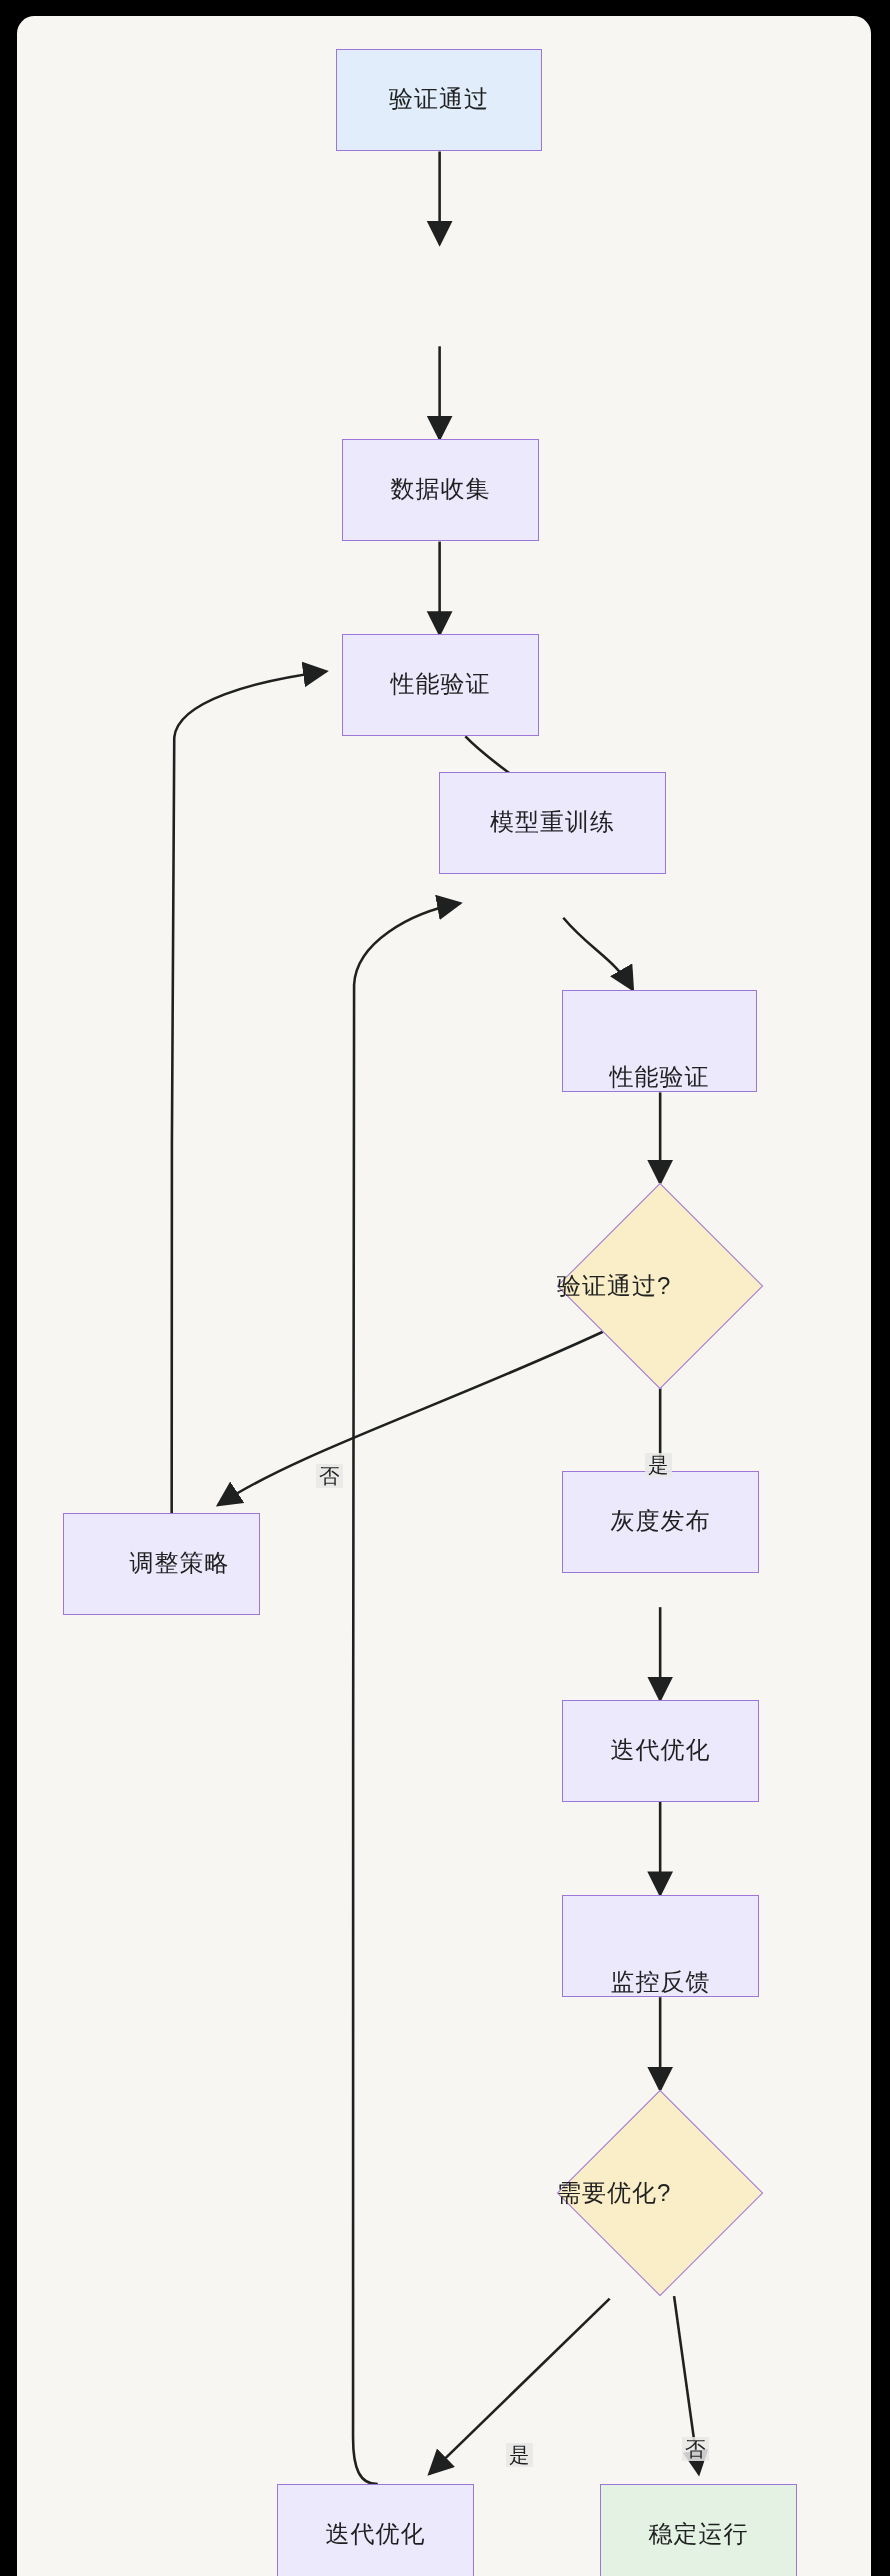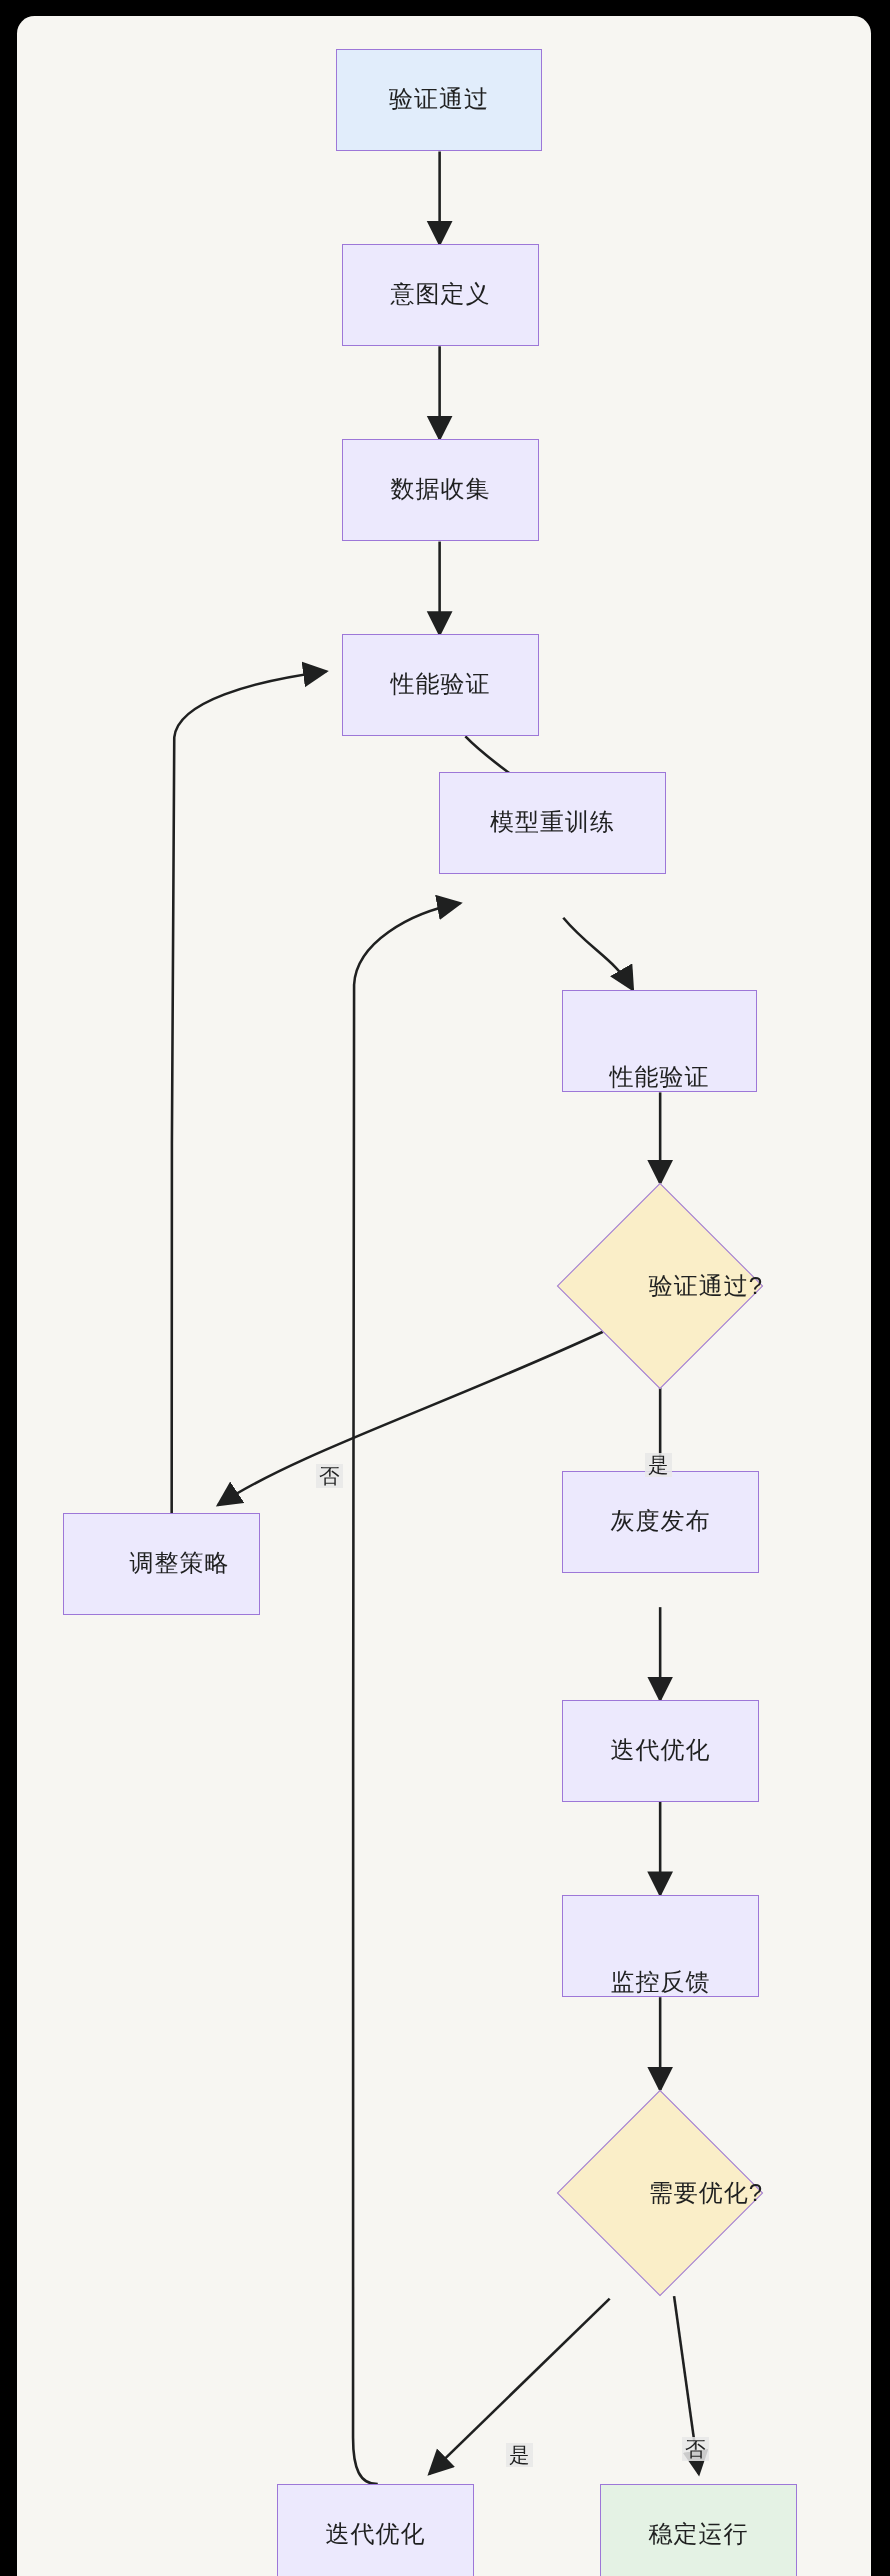--- a/index.html
+++ b/index.html
@@ -45,21 +45,21 @@
     white-space: nowrap;
   }
   .fill-start   { background: #e1edfb; }
   .fill-process { background: #ece9fd; }
   .fill-end     { background: #e4f2e4; }
 
   .diamond-wrap {
     position: absolute;
     display: flex;
     align-items: center;
-    justify-content: flex-end;
+    justify-content: flex-start;
   }
   .diamond-shape {
     position: absolute;
     left: 50%;
     top: 50%;
     box-sizing: border-box;
     background: #faeec8;
     border: 1.5px solid #9d77d8;
     transform-origin: center center;
   }
@@ -133,23 +133,20 @@
       <path d="M 1275,4425 L 1323,4770" fill="none" stroke="#1f2020" stroke-width="5" marker-end="url(#arrow)"></path>
 
       <path d="M 700,4790 C 665,4790 652,4760 652,4700 C 652,4200 652,1950 654,1880
                C 658,1800 760,1740 860,1722" fill="none" stroke="#1f2020" stroke-width="5" marker-end="url(#arrow)"></path>
     </svg>
 
     <div class="node-box fill-start" style="left:319px; top:33px; width:206px; height:102px;">
       <span>验证通过</span>
     </div>
 
-    <div class="node-box fill-process" style="left:325px; top:228px; width:197px; height:102px;">
-      <span>意图定义</span>
-    </div>
 
     <div class="node-box fill-process" style="left:325px; top:423px; width:197px; height:102px;">
       <span>数据收集</span>
     </div>
 
     <div class="node-box fill-process" style="left:325px; top:618px; width:197px; height:102px;">
       <span>性能验证</span>
     </div>
 
     <div class="node-box fill-process" style="left:422px; top:756px; width:227px; height:102px;">

